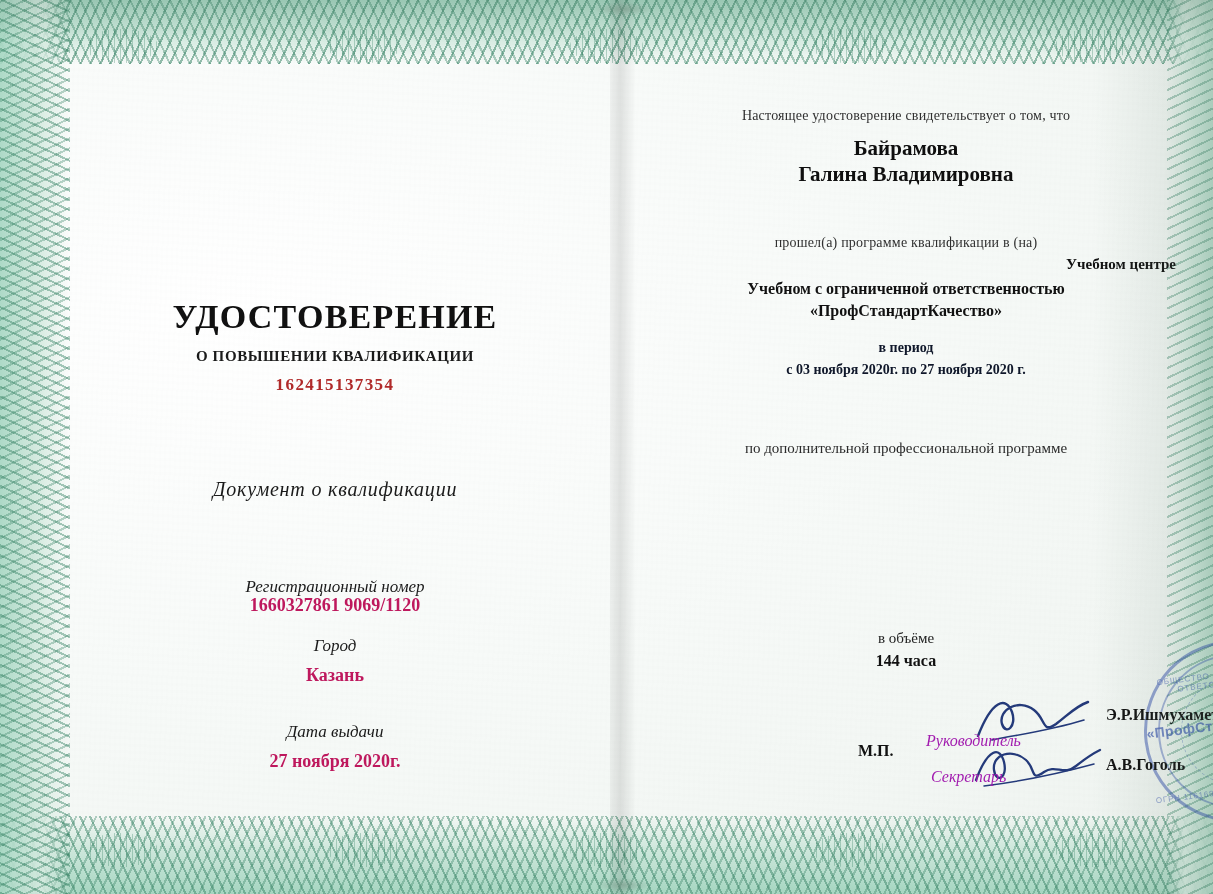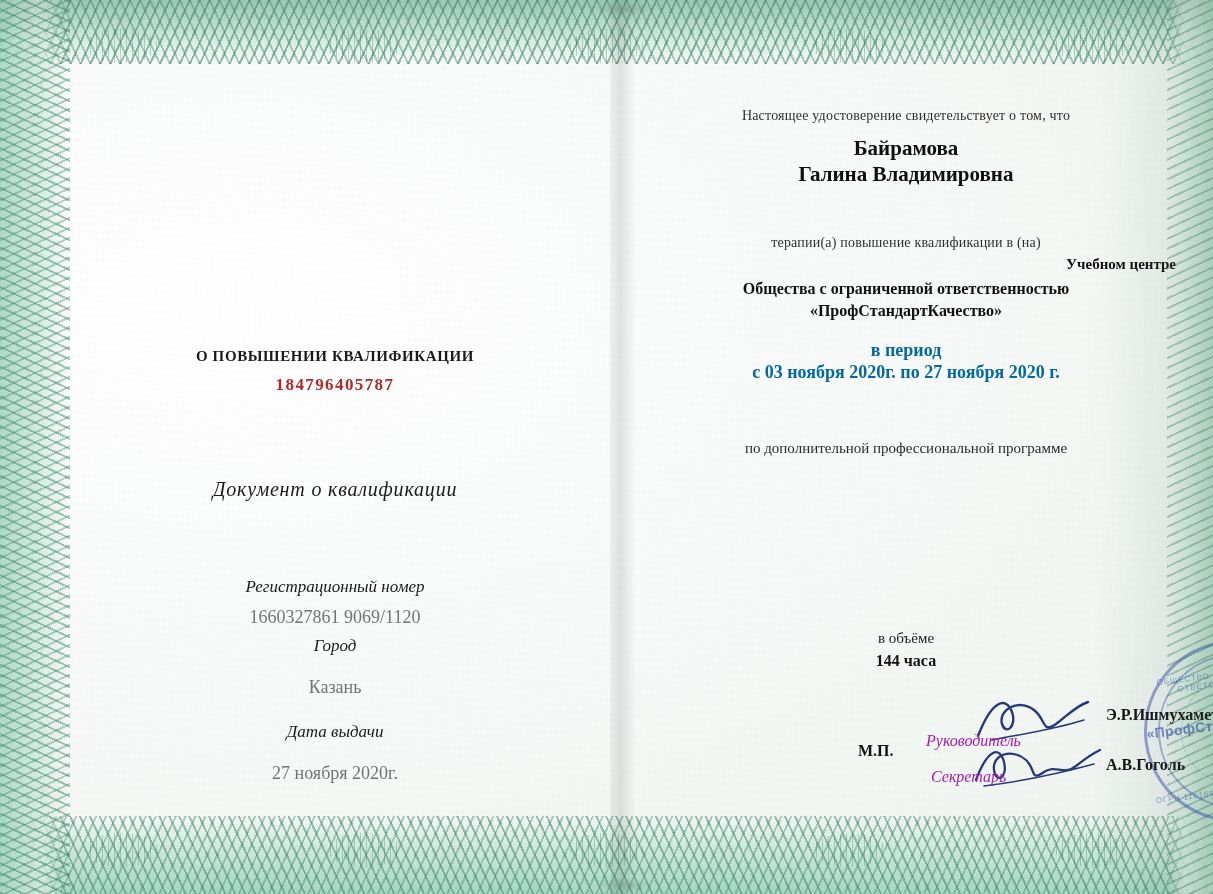--- a/index.html
+++ b/index.html
@@ -145,24 +145,24 @@
     color: #1a1a1a;
   }
   .field-label {
     font-family: "Liberation Serif", serif;
     font-style: italic;
     font-size: 17px;
     color: #1a1a1a;
   }
   .field-value {
     font-family: "Liberation Serif", serif;
-    font-weight: normal;
+    font-weight: bold;
     font-size: 18px;
-    color: #737373;
-    margin-top: 15px;
+    color: #be185d;
+    margin-top: 3px;
   }
 
   
   .r-small {
     font-size: 14px;
     color: #303030;
     letter-spacing: .2px;
   }
   .r-name {
     font-size: 21px;
@@ -175,23 +175,23 @@
     font-weight: bold;
     color: #111111;
     line-height: 1.45;
   }
   .r-center-small {
     font-size: 15px;
     font-weight: bold;
     color: #111111;
   }
   .r-period {
-    font-size: 18px;
-    font-weight: bold;
-    color: #0369a1;
+    font-size: 14px;
+    font-weight: bold;
+    color: #0f172a;
   }
   .r-program-label {
     font-size: 15px;
     color: #2b2b2b;
   }
   .r-program {
     font-size: 22px;
     font-weight: bold;
     color: #0f0f0f;
     letter-spacing: .2px;
@@ -303,24 +303,25 @@
   <div class="band band-right"></div>
   <div class="wave wave-top"></div>
   <div class="wave wave-bottom"></div>
 
   <div class="fold"></div>
   <div class="fold-notch top"></div>
   <div class="fold-notch bottom"></div>
 
   <div class="page page-left">
 
+    <div class="block title-main" style="top:298px;">УДОСТОВЕРЕНИЕ</div>
 
     <div class="block title-sub" style="top:348px;">О ПОВЫШЕНИИ КВАЛИФИКАЦИИ</div>
 
-    <div class="block blank-number" style="top:375px;">184796405787</div>
+    <div class="block blank-number" style="top:375px;">162415137354</div>
 
     <div class="block doc-kind" style="top:478px;">Документ о квалификации</div>
 
     <div class="block field-label" style="top:565px;margin-top:12px;">Регистрационный номер</div>
     <div class="block field-value" style="top:592px;">1660327861 9069/1120</div>
 
     <div class="block field-label" style="top:636px;">Город</div>
     <div class="block field-value" style="top:662px;">Казань</div>
 
     <div class="block field-label" style="top:722px;">Дата выдачи</div>
@@ -328,23 +329,23 @@
 
   </div>
 
   <div class="page page-right">
 
     <div class="block r-small" style="top:108px;">Настоящее удостоверение свидетельствует о том, что</div>
 
     <div class="block r-name" style="top:161px;">Галина Владимировна</div>
     <div class="block r-name" style="top:135px;">Байрамова</div>
 
-    <div class="block r-small" style="top:235px;">терапии(а) повышение квалификации в (на)</div>
+    <div class="block r-small" style="top:235px;">прошел(а) программе квалификации в (на)</div>
     <div class="block r-center-small" style="top:256px;text-align:right;">Учебном центре</div>
-    <div class="block r-org" style="top:277px;">Общества с ограниченной ответственностью</div>
+    <div class="block r-org" style="top:277px;">Учебном с ограниченной ответственностью</div>
     <div class="block r-org" style="top:299px;">«ПрофСтандартКачество»</div>
 
     <div class="block r-period" style="top:340px;">в период</div>
     <div class="block r-period" style="top:362px;">с 03 ноября 2020г.  по 27 ноября 2020 г.</div>
 
     <div class="block r-program-label" style="top:440px;">по дополнительной профессиональной программе</div>
 
     <div class="block r-volume-label" style="top:630px;">в объёме</div>
     <div class="block r-volume" style="top:648px;">144 часа</div>
 

